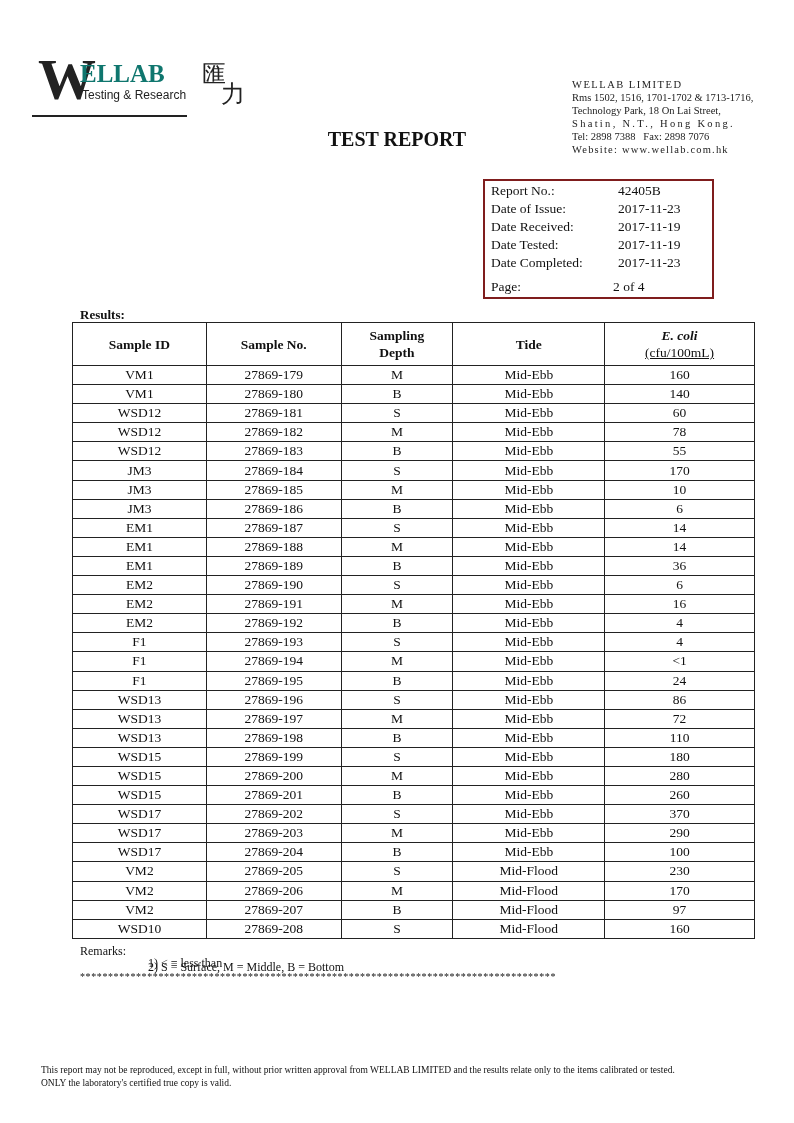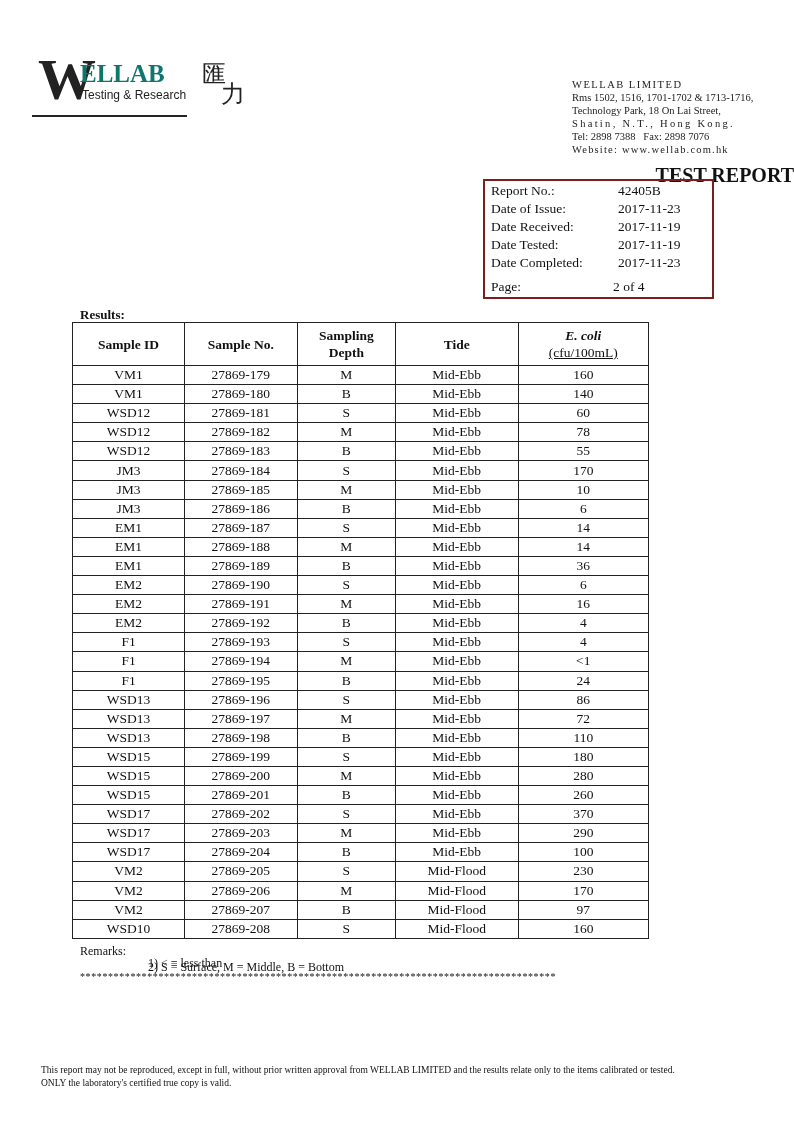--- a/index.html
+++ b/index.html
@@ -13,33 +13,33 @@
   .logo-sub { position: absolute; left: 44px; top: 36px; font-size: 12px; font-family: "Liberation Sans", sans-serif; color: #222; }
   .logo-cjk1 { position: absolute; left: 164px; top: 6px; font-size: 24px; font-family: "DejaVu Sans", sans-serif; color: #222; }
   .logo-cjk2 { position: absolute; left: 183px; top: 26px; font-size: 24px; font-family: "DejaVu Sans", sans-serif; color: #222; }
   .logo-rule { position: absolute; left: 32px; top: 115px; width: 155px; height: 2px; background: #222; }
 
   .company { position: absolute; left: 572px; top: 31px; font-size: 10.5px; line-height: 13px; color: #222;
              font-family: "Liberation Serif", serif; }
   .company .cname { letter-spacing: 1.5px; margin-top: 47px; }
   .company .spaced { letter-spacing: 2.3px; }
 
-  .title { position: absolute; left: 0; width: 794px; top: 128px; text-align: right; font-size: 20px; font-weight: bold; margin-top: 36px; }
+  .title { position: absolute; left: 0; width: 794px; top: 128px; text-align: center; font-size: 20px; font-weight: bold; }
 
   .infobox { position: absolute; left: 483px; top: 179px; width: 231px; height: 120px;
              border: 2px solid #7f1d1d; box-sizing: border-box; }
   .info-row { position: absolute; left: 6px; font-size: 13.5px; }
   .info-row .lbl { position: absolute; left: 0; white-space: nowrap; }
   .info-row .val { position: absolute; left: 127px; white-space: nowrap; }
   .pagerow { position: absolute; left: 491px; top: 279px; font-size: 13.5px; }
   .pagerow .val { position: absolute; left: 122px; white-space: nowrap; }
 
   .results-label { position: absolute; left: 80px; top: 307px; font-size: 13px; font-weight: bold; }
 
-  table.results { position: absolute; left: 72px; top: 322px; width: 577px; border-collapse: collapse;
+  table.results { position: absolute; left: 72px; top: 322px; width: 683px; border-collapse: collapse;
                   font-size: 13.5px; }
   table.results th, table.results td { border: 1px solid #222; text-align: center; padding: 0; }
   table.results th { height: 42px; font-weight: bold; font-size: 13.5px; line-height: 17px; }
   table.results td { height: 18.1px; line-height: 18px; }
   table.results th.ecoli em { font-style: italic; }
   table.results th.ecoli .unit { font-weight: normal; text-decoration: underline; }
   col.c1 { width: 134px; } col.c2 { width: 135px; } col.c3 { width: 112px; } col.c4 { width: 152px; } col.c5 { width: 150px; }
 
   .remarks { position: absolute; left: 80px; top: 944px; font-size: 12px; line-height: 15px; }
   .remarks .r-label { position: absolute; left: 0; top: 0; }

